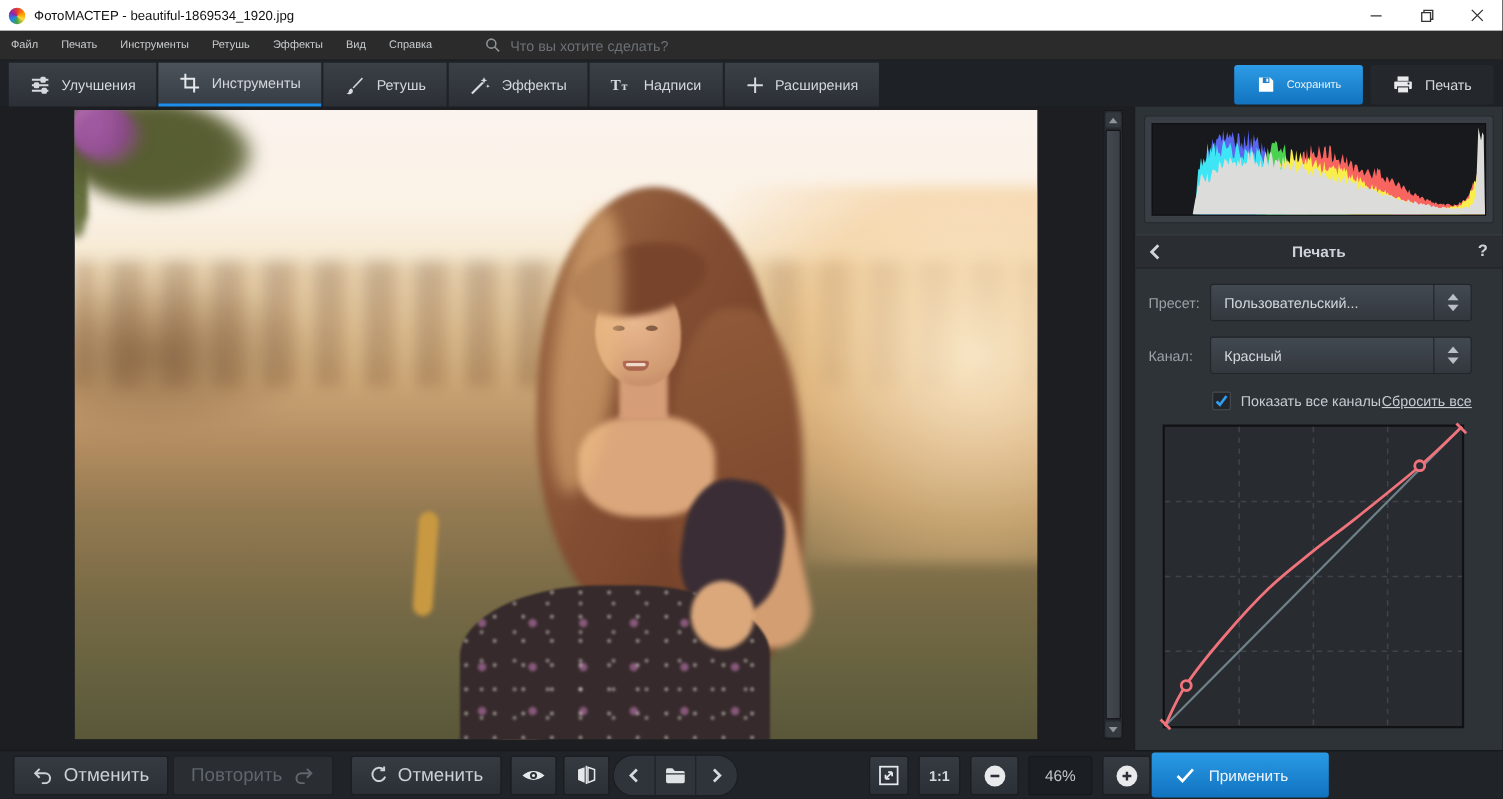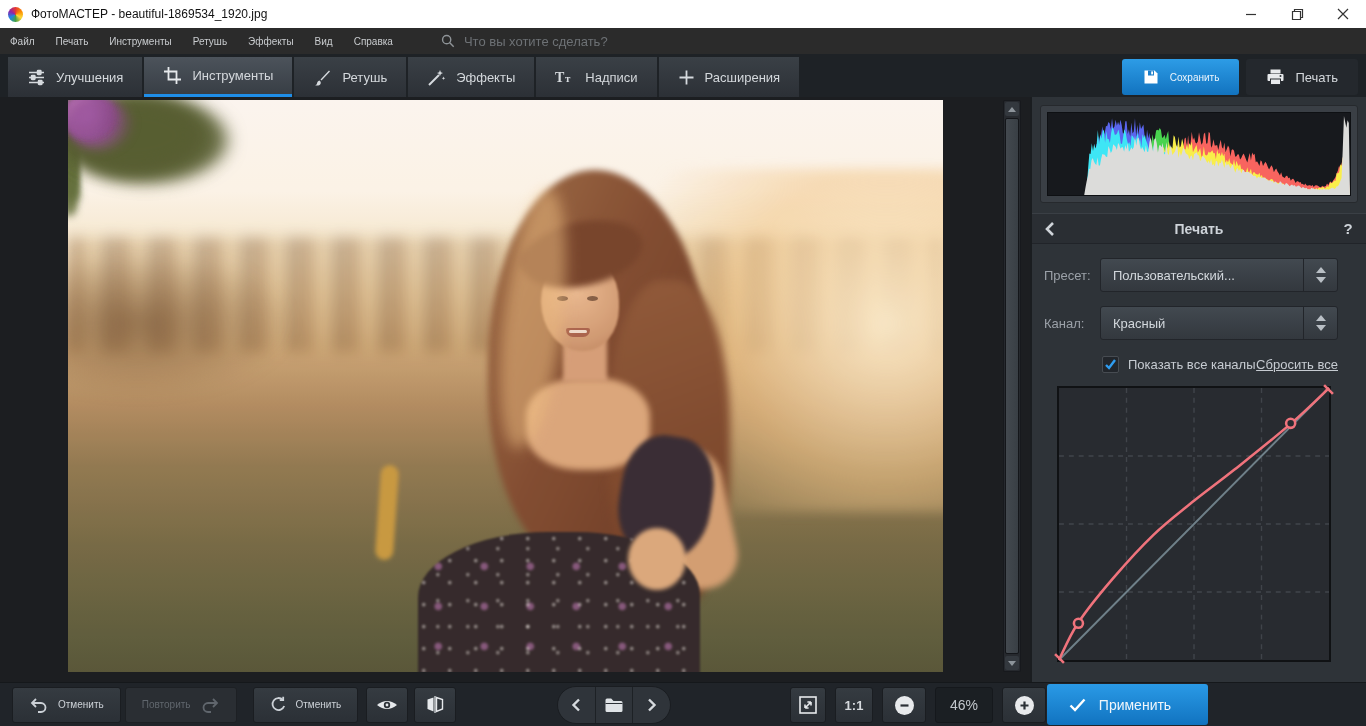--- a/index.html
+++ b/index.html
@@ -112,21 +112,21 @@
   .check-label { margin-left:9px; }
   .reset-link { margin-left:auto; color:#c6cbd1; text-decoration:underline; cursor:pointer; }
 
   .curves { margin:13px 0 0 25px; width:278px; }
   #curves-svg { display:block; overflow:visible; background:#282b30; border:2px solid #101214; }
 
   
   .bottombar { position:relative; height:44px; background:#202429; border-top:1px solid #15181b; flex:0 0 auto;
                display:flex; align-items:center; padding-left:12px; }
   .bb-btn { height:36px; background:linear-gradient(#353b41,#2b3036); border:1px solid #1a1d21; border-radius:3px;
-            color:#ccd1d7; font-size:10px; display:flex; align-items:center; gap:9px; padding:0 16px; cursor:pointer; }
+            color:#ccd1d7; font-size:17px; display:flex; align-items:center; gap:9px; padding:0 16px; cursor:pointer; }
   .bb-btn.icon-only { width:42px; justify-content:center; padding:0; }
   .bb-btn.disabled { background:#2a2e33; border-color:#1d2024; color:#60666d; }
   .gap4 { margin-left:4px; } .gap16 { margin-left:16px; } .gap8 { margin-left:8px; } .gap6 { margin-left:6px; }
 
   .nav-pill { position:absolute; left:557px; top:3px; width:114px; height:38px; border-radius:19px;
               background:#2f343a; border:1px solid #1a1d21; display:flex; align-items:stretch; overflow:hidden; }
   .pill-seg { flex:1; background:none; border:none; color:#d6dade; display:flex; align-items:center; justify-content:center; }
   .pill-seg + .pill-seg { border-left:1px solid #1d2125; }
 
   .zoom-cluster { position:absolute; left:790px; top:4px; display:flex; gap:9px; align-items:center; }

